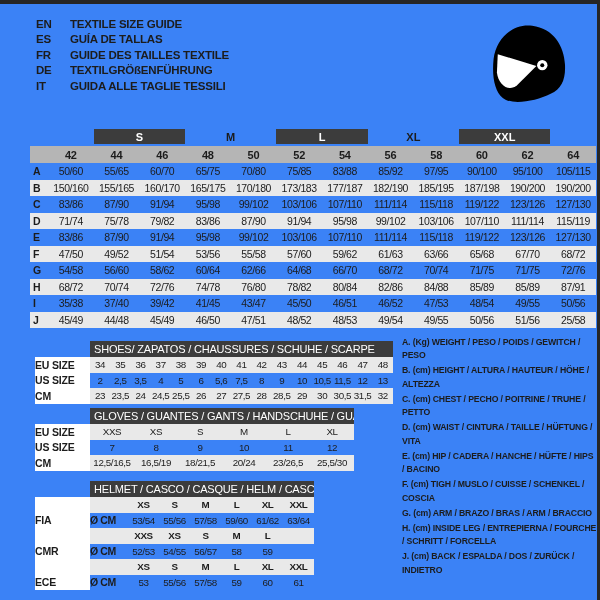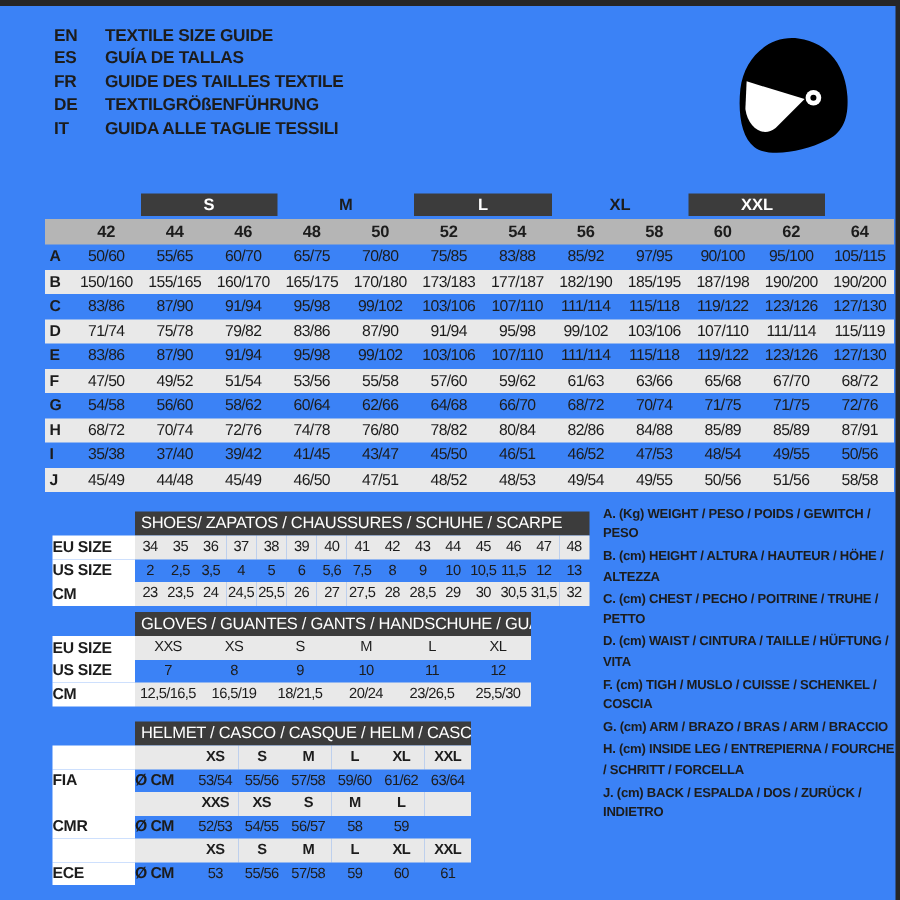--- a/index.html
+++ b/index.html
@@ -244,21 +244,21 @@
         <div class="mcell">44/48</div>
         <div class="mcell">45/49</div>
         <div class="mcell">46/50</div>
         <div class="mcell">47/51</div>
         <div class="mcell">48/52</div>
         <div class="mcell">48/53</div>
         <div class="mcell">49/54</div>
         <div class="mcell">49/55</div>
         <div class="mcell">50/56</div>
         <div class="mcell">51/56</div>
-        <div class="mcell">58/58</div>
+        <div class="mcell">25/58</div>
       </div>
     </div>
 
   <div class="ltable" id="shoesTable" style="left:35px;top:337px;grid-template-columns:55px repeat(15,20.2px);">
       <div class="lheader" style="grid-column: 2 / -1;">SHOES/ ZAPATOS / CHAUSSURES / SCHUHE / SCARPE</div>
       <div class="lcell rlabel">EU SIZE</div>
       <div class="lcell shaded">34</div>
       <div class="lcell shaded">35</div>
       <div class="lcell shaded">36</div>
       <div class="lcell shaded">37</div>
@@ -382,19 +382,20 @@
       <div class="lcell">59</div>
       <div class="lcell">60</div>
       <div class="lcell">61</div>
     </div>
 
   <div class="legend" id="legendBlock">
       <div class="legend-item">A. (Kg) WEIGHT / PESO / POIDS / GEWITCH / PESO</div>
       <div class="legend-item">B. (cm) HEIGHT / ALTURA / HAUTEUR / HÖHE / ALTEZZA</div>
       <div class="legend-item">C. (cm) CHEST / PECHO / POITRINE / TRUHE / PETTO</div>
       <div class="legend-item">D. (cm) WAIST / CINTURA / TAILLE / HÜFTUNG / VITA</div>
+      <div class="legend-item">E. (cm) HIP / CADERA / HANCHE / HÜFTE / HIPS / BACINO</div>
       <div class="legend-item">F. (cm) TIGH / MUSLO / CUISSE / SCHENKEL / COSCIA</div>
       <div class="legend-item">G. (cm) ARM / BRAZO / BRAS / ARM / BRACCIO</div>
       <div class="legend-item">H. (cm) INSIDE LEG / ENTREPIERNA / FOURCHE / SCHRITT / FORCELLA</div>
       <div class="legend-item">J. (cm) BACK / ESPALDA / DOS / ZURÜCK / INDIETRO</div>
     </div>
 
 </div>
 
 </body></html>

